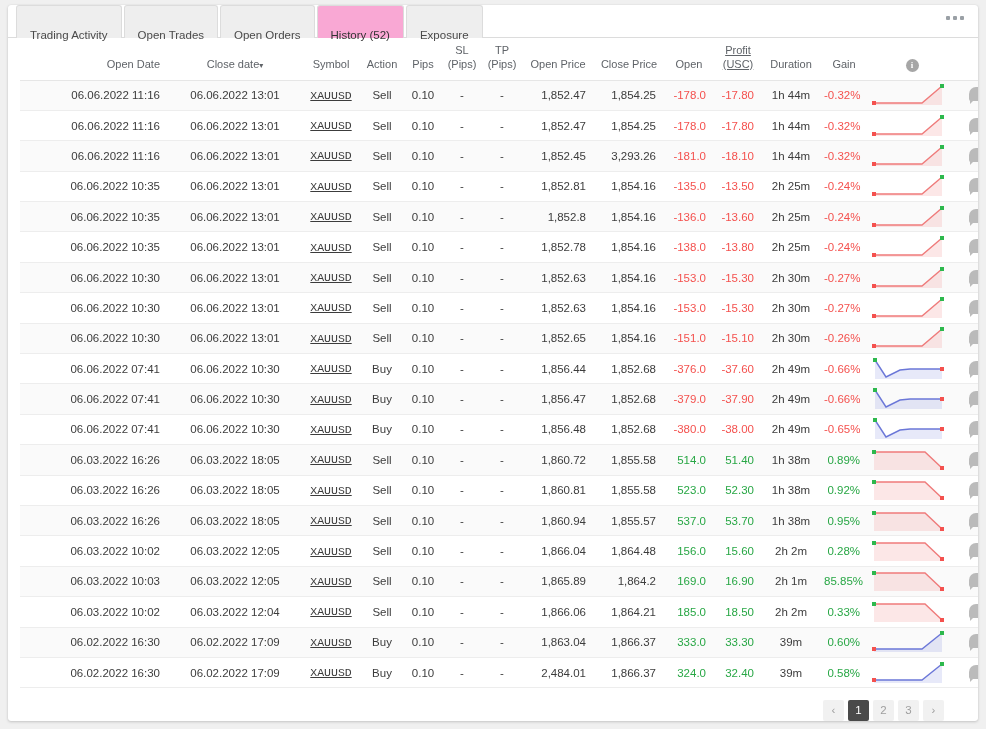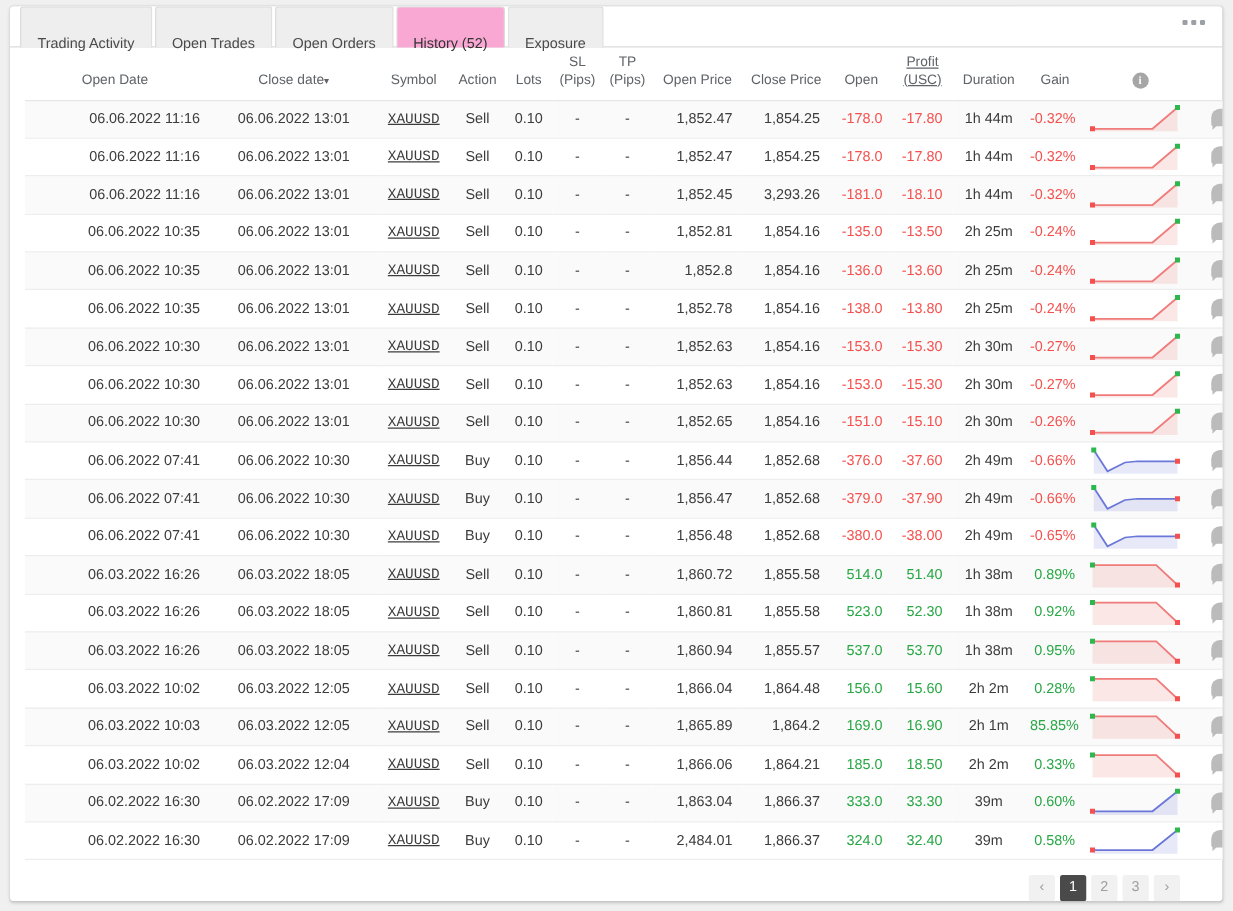--- a/index.html
+++ b/index.html
@@ -70,21 +70,21 @@
   thead th {
     font-size: 11px;
     font-weight: normal;
     color: #5f6368;
     padding: 6px 4px 8px 4px;
     vertical-align: bottom;
     text-align: center;
     line-height: 1.25;
     white-space: pre-line;
   }
-  thead th.r { text-align: center; padding-right: 8px; }
+  thead th.r { text-align: right; padding-right: 8px; }
   thead tr { border-bottom: 1px solid #e6e6e6; }
   .sortcaret { font-size: 8px; color: #5f6368; }
   .profit-head { text-decoration: underline; cursor: pointer; }
 
   .infoicon {
     display: inline-block;
     width: 13px; height: 13px;
     border-radius: 50%;
     background: #a6a6a6;
     color: #ffffff;
@@ -196,21 +196,21 @@
         <col style="width:48px">
           <col style="width:88px">
           <col style="width:42px">
       </colgroup>
       <thead>
         <tr>
           <th class="r">Open Date</th>
           <th><span>Close date</span><span class="sortcaret">▾</span></th>
           <th>Symbol</th>
           <th>Action</th>
-          <th>Lots</th>
+          <th>Pips</th>
           <th>SL
 (Pips)</th>
           <th>TP
 (Pips)</th>
           <th>Open Price</th>
           <th>Close Price</th>
           <th>Open</th>
           <th class="profit-head">Profit
 (USC)</th>
           <th>Duration</th>

